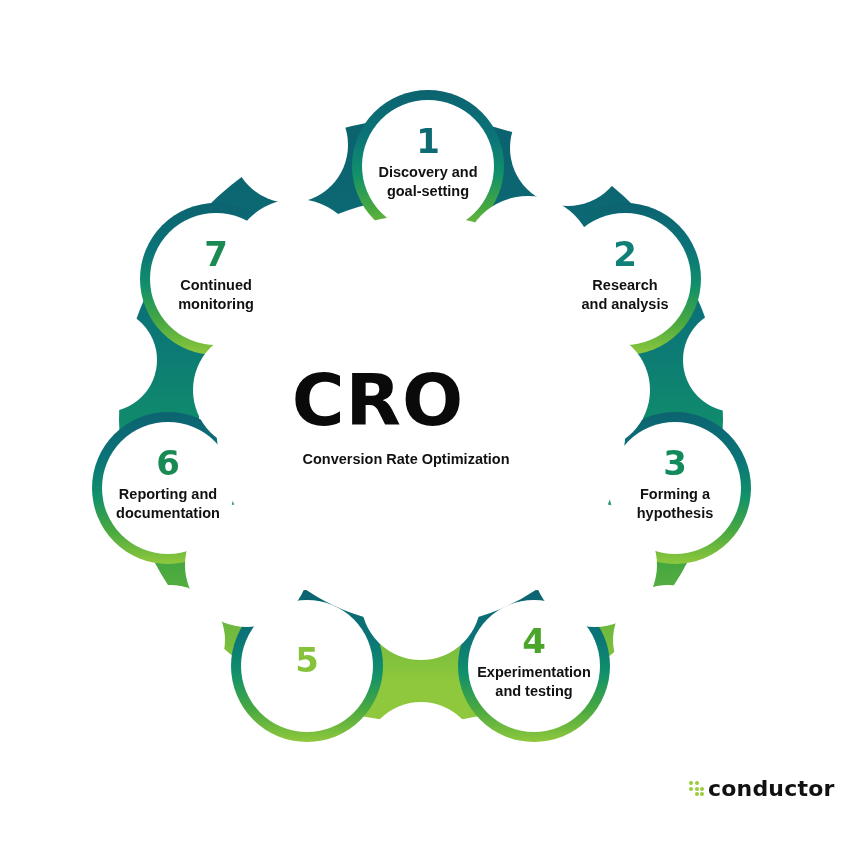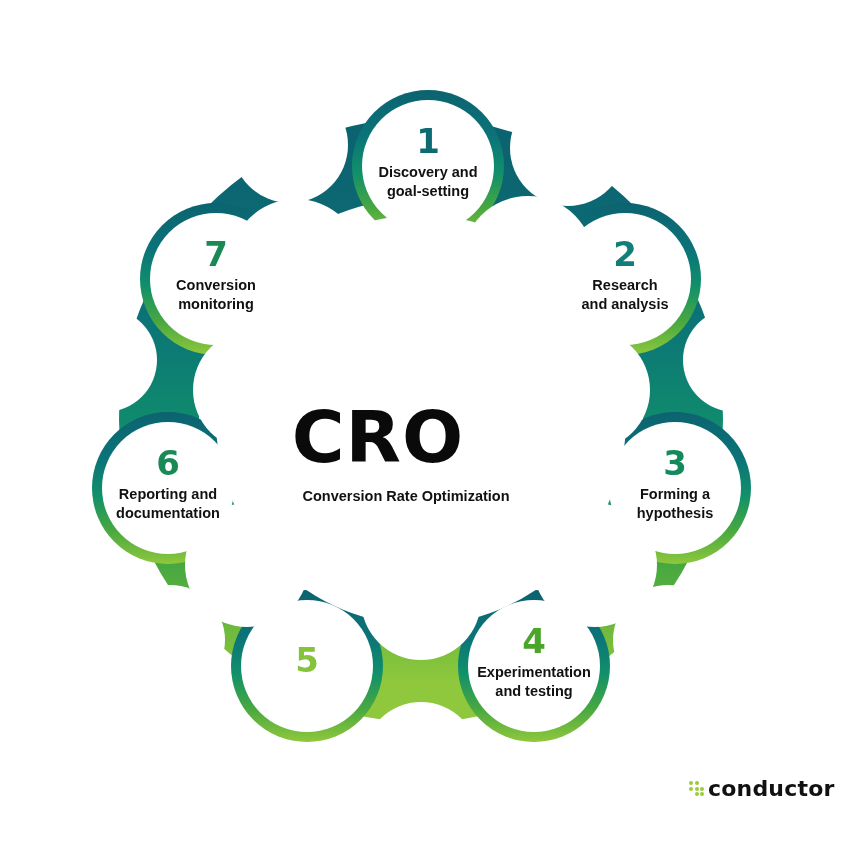--- a/index.html
+++ b/index.html
@@ -1,21 +1,21 @@
 <!DOCTYPE html>
 <html><head>
 <meta charset="utf-8">
 <style>
   html, body { margin: 0; padding: 0; background: #ffffff; }
   body { width: 856px; height: 856px; position: relative; overflow: hidden; font-family: "Liberation Sans", sans-serif; }
   svg.ring { position: absolute; left: 0; top: 0; }
   .node { position: absolute; width: 140px; height: 140px; margin-left: -70px; margin-top: -70px; display: flex; flex-direction: column; align-items: center; justify-content: center; text-align: center; }
   .node .num { font-family: "DejaVu Sans", sans-serif; font-weight: bold; font-size: 34px; line-height: 36px; margin-top: -8px; margin-bottom: 4px; }
   .node .lbl { font-family: "Liberation Sans", sans-serif; font-weight: bold; font-size: 14.5px; line-height: 19px; color: #111111; white-space: pre-line; }
-  .center { position: absolute; left: 0; width: 756px; text-align: center; margin-top: 37px; }
+  .center { position: absolute; left: 0; width: 756px; text-align: center; }
   .cro { top: 358px; font-family: "DejaVu Sans", sans-serif; font-weight: bold; font-size: 72px; color: #0a0a0a; letter-spacing: 1px; }
   .sub { top: 451px; font-family: "Liberation Sans", sans-serif; font-weight: bold; font-size: 14.5px; color: #111111; padding-left: 28px; }
   .logo { position: absolute; left: 689px; top: 776px; display: flex; align-items: center; }
   .logo .dots { display: grid; grid-template-columns: repeat(3, 4px); grid-gap: 1.5px; margin-right: 4px; }
   .logo .dots span { width: 4px; height: 4px; border-radius: 50%; display: block; }
   .logo .word { font-family: "DejaVu Sans", sans-serif; font-size: 22px; font-weight: bold; color: #111111; letter-spacing: 0.2px; }
 </style>
 </head>
 <body>
 
@@ -97,21 +97,21 @@
 <div class="node" style="left:307px; top:666px;">
   <div class="num" style="color:#86c23a;">5</div>
 </div>
 <div class="node" style="left:168px; top:488px;">
   <div class="num" style="color:#1a8a55;">6</div>
   <div class="lbl">Reporting and
 documentation</div>
 </div>
 <div class="node" style="left:216px; top:279px;">
   <div class="num" style="color:#1a8a55;">7</div>
-  <div class="lbl">Conversion
+  <div class="lbl">Continued
 monitoring</div>
 </div>
 
 <div class="center cro">CRO</div>
 <div class="center sub">Conversion Rate Optimization</div>
 
 <div class="logo">
   <div class="dots">
     <span style="background:#9acd3b"></span>
       <span style="background:#9acd3b"></span>

